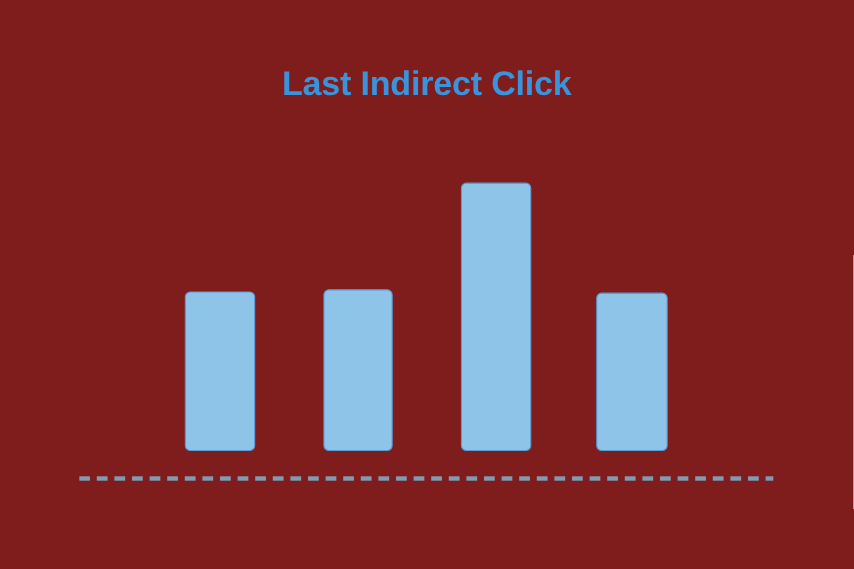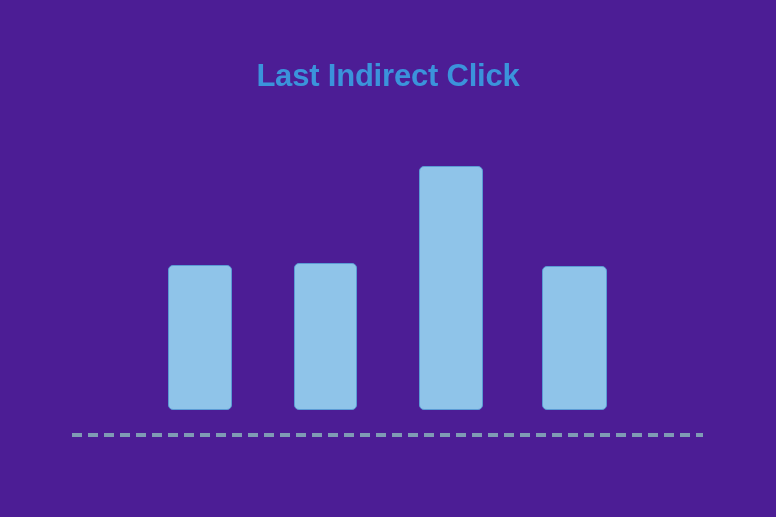--- a/index.html
+++ b/index.html
@@ -60,21 +60,21 @@
       rgba(255,255,255,0) 10px,
       rgba(255,255,255,0) 16px
     );
     background-size: 16px 4px;
     background-repeat: repeat-x;
   }
 </style>
 </head>
 <body>
 
-<div id="canvas" style="background: #4c1d95;">
+<div id="canvas" style="background: #7f1d1d;">
 
   <div id="chart-title" style="color: rgb(59, 147, 219);">Last Indirect Click</div>
 
   <div id="plot-area">
     <div class="bar" style="left: 168px; top: 265px; width: 64px; height: 145px; background: rgb(143, 196, 233); border-color: rgb(91, 155, 213);"></div>
     <div class="bar" style="left: 294px; top: 263px; width: 63px; height: 147px; background: rgb(143, 196, 233); border-color: rgb(91, 155, 213);"></div>
     <div class="bar" style="left: 419px; top: 166px; width: 64px; height: 244px; background: rgb(143, 196, 233); border-color: rgb(91, 155, 213);"></div>
     <div class="bar" style="left: 542px; top: 266px; width: 65px; height: 144px; background: rgb(143, 196, 233); border-color: rgb(91, 155, 213);"></div>
 
     <div id="baseline" style="left: 72px; top: 433px; width: 631px; height: 4px; background-image: linear-gradient(to right, rgb(127, 155, 181) 0px, rgb(127, 155, 181) 10px, rgba(255, 255, 255, 0) 10px, rgba(255, 255, 255, 0) 16px); background-size: 16px 4px; background-repeat: repeat-x;"></div>

